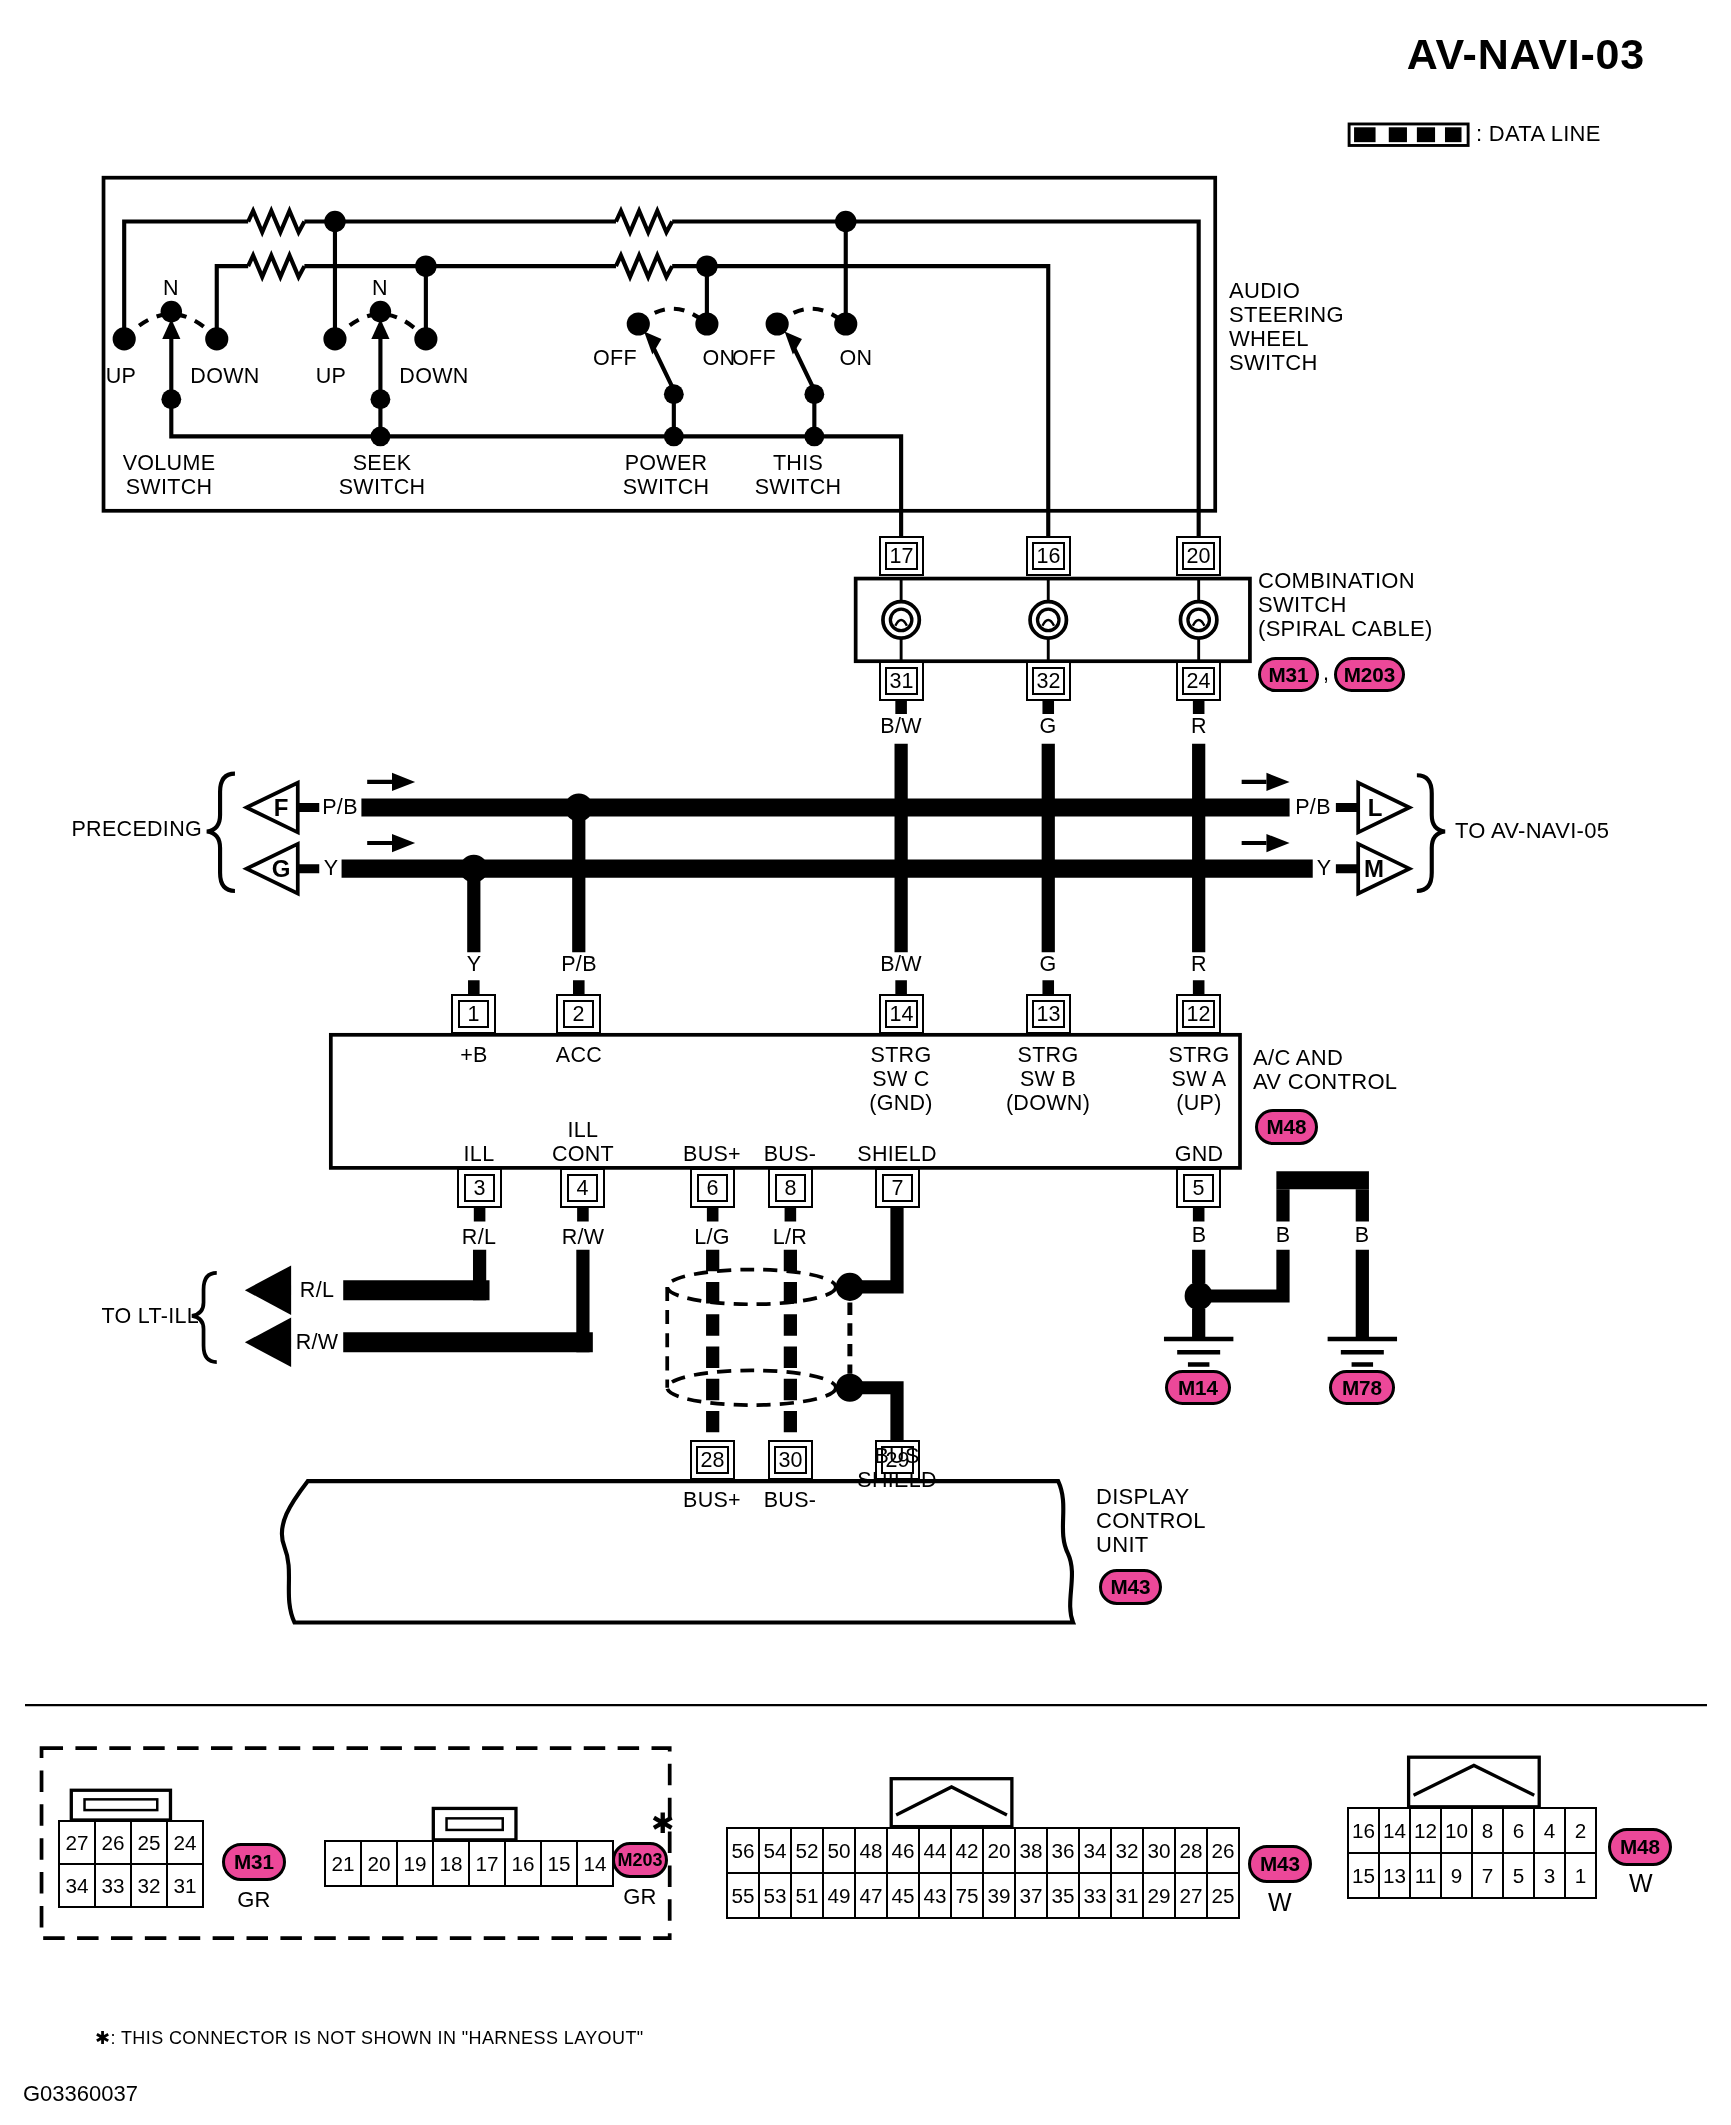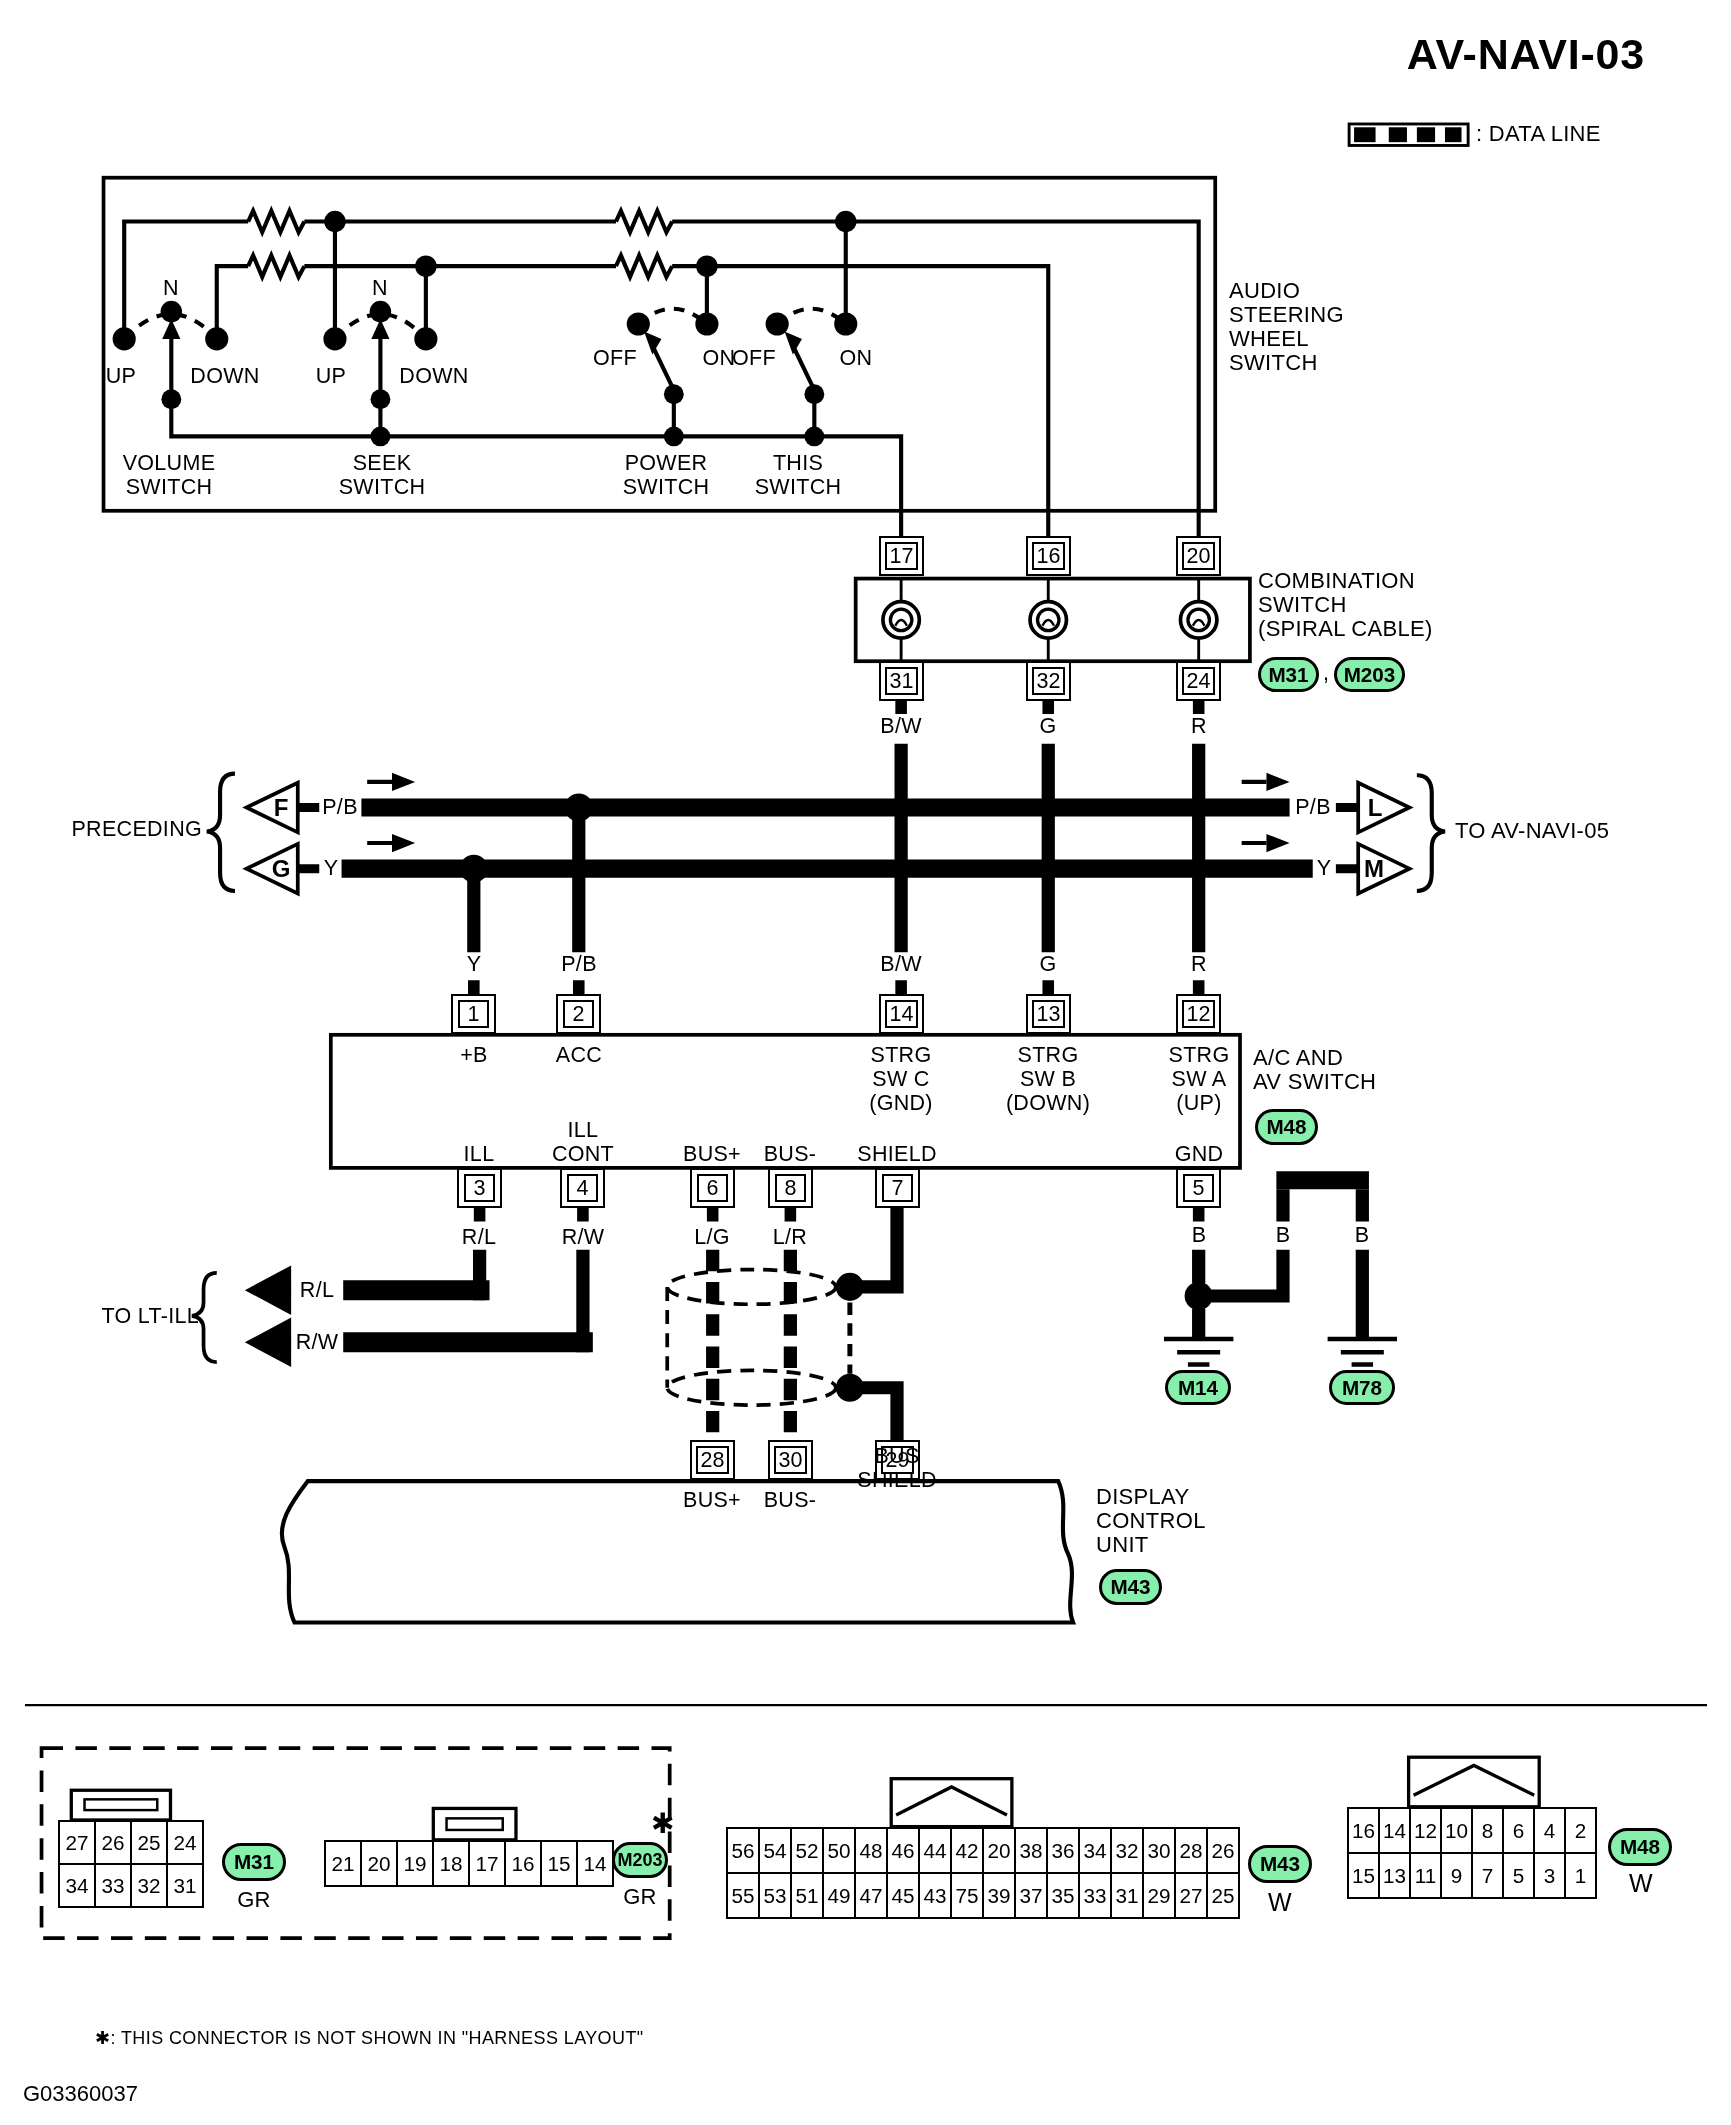--- a/index.html
+++ b/index.html
@@ -10,21 +10,21 @@
   .lbl{position:absolute;font-size:21.5px;line-height:24px;white-space:pre-line;letter-spacing:0.3px}
   .ctr{transform:translateX(-50%);text-align:center}
   .rt{text-align:right}
   .big{font-size:22px}
   .title{position:absolute;font-size:43px;font-weight:700;letter-spacing:0.8px}
   .pinbox{position:absolute;width:45px;height:40px;border:2.9px solid #000;background:#fff;
           display:flex;align-items:center;justify-content:center}
   .pinbox .in{border:2.5px solid #000;min-width:31px;height:28px;padding:0 2.5px;display:flex;
           align-items:center;justify-content:center;font-size:21.5px}
   .oval{position:absolute;border:3.3px solid #000;border-radius:33px;display:flex;align-items:center;
-          justify-content:center;font-size:20.7px;background:#86efac;font-weight:600}
+          justify-content:center;font-size:20.7px;background:#ec4899;font-weight:600}
   .tlt{position:absolute;font-size:24px;font-weight:600;transform:translateX(-50%)}
   .pgrid{position:absolute;display:grid;background:#fff;border:1.7px solid #000}
   .pgrid .cell{border:1.7px solid #000;display:flex;align-items:center;justify-content:center;
           font-size:20.7px;background:#fff}
   .star{position:absolute;font-size:28px;font-weight:700}
   .foot{position:absolute;font-size:18px;letter-spacing:0.4px}
   .gnum{position:absolute;font-size:22px}
 </style>
 </head>
 <body>
@@ -300,21 +300,21 @@
 
 <div class="lbl ctr" style="left:479px;top:1142px">ILL</div>
 <div class="lbl ctr" style="left:583px;top:1118px">ILL
 CONT</div>
 <div class="lbl ctr" style="left:712px;top:1142px">BUS+</div>
 <div class="lbl ctr" style="left:790px;top:1142px">BUS-</div>
 <div class="lbl ctr" style="left:897px;top:1142px">SHIELD</div>
 <div class="lbl ctr" style="left:1199px;top:1142px">GND</div>
 
 <div class="lbl big" style="left:1253px;top:1046px">A/C AND
-AV SWITCH</div>
+AV CONTROL</div>
 <div class="oval" style="left:1255px;top:1109px;width:63px;height:36px">M48</div>
 
 <div class="pinbox" style="left:457px;top:1168px">
       <div class="in">3</div>
     </div>
 <div class="pinbox" style="left:560px;top:1168px">
       <div class="in">4</div>
     </div>
 <div class="pinbox" style="left:690px;top:1168px">
       <div class="in">6</div>

